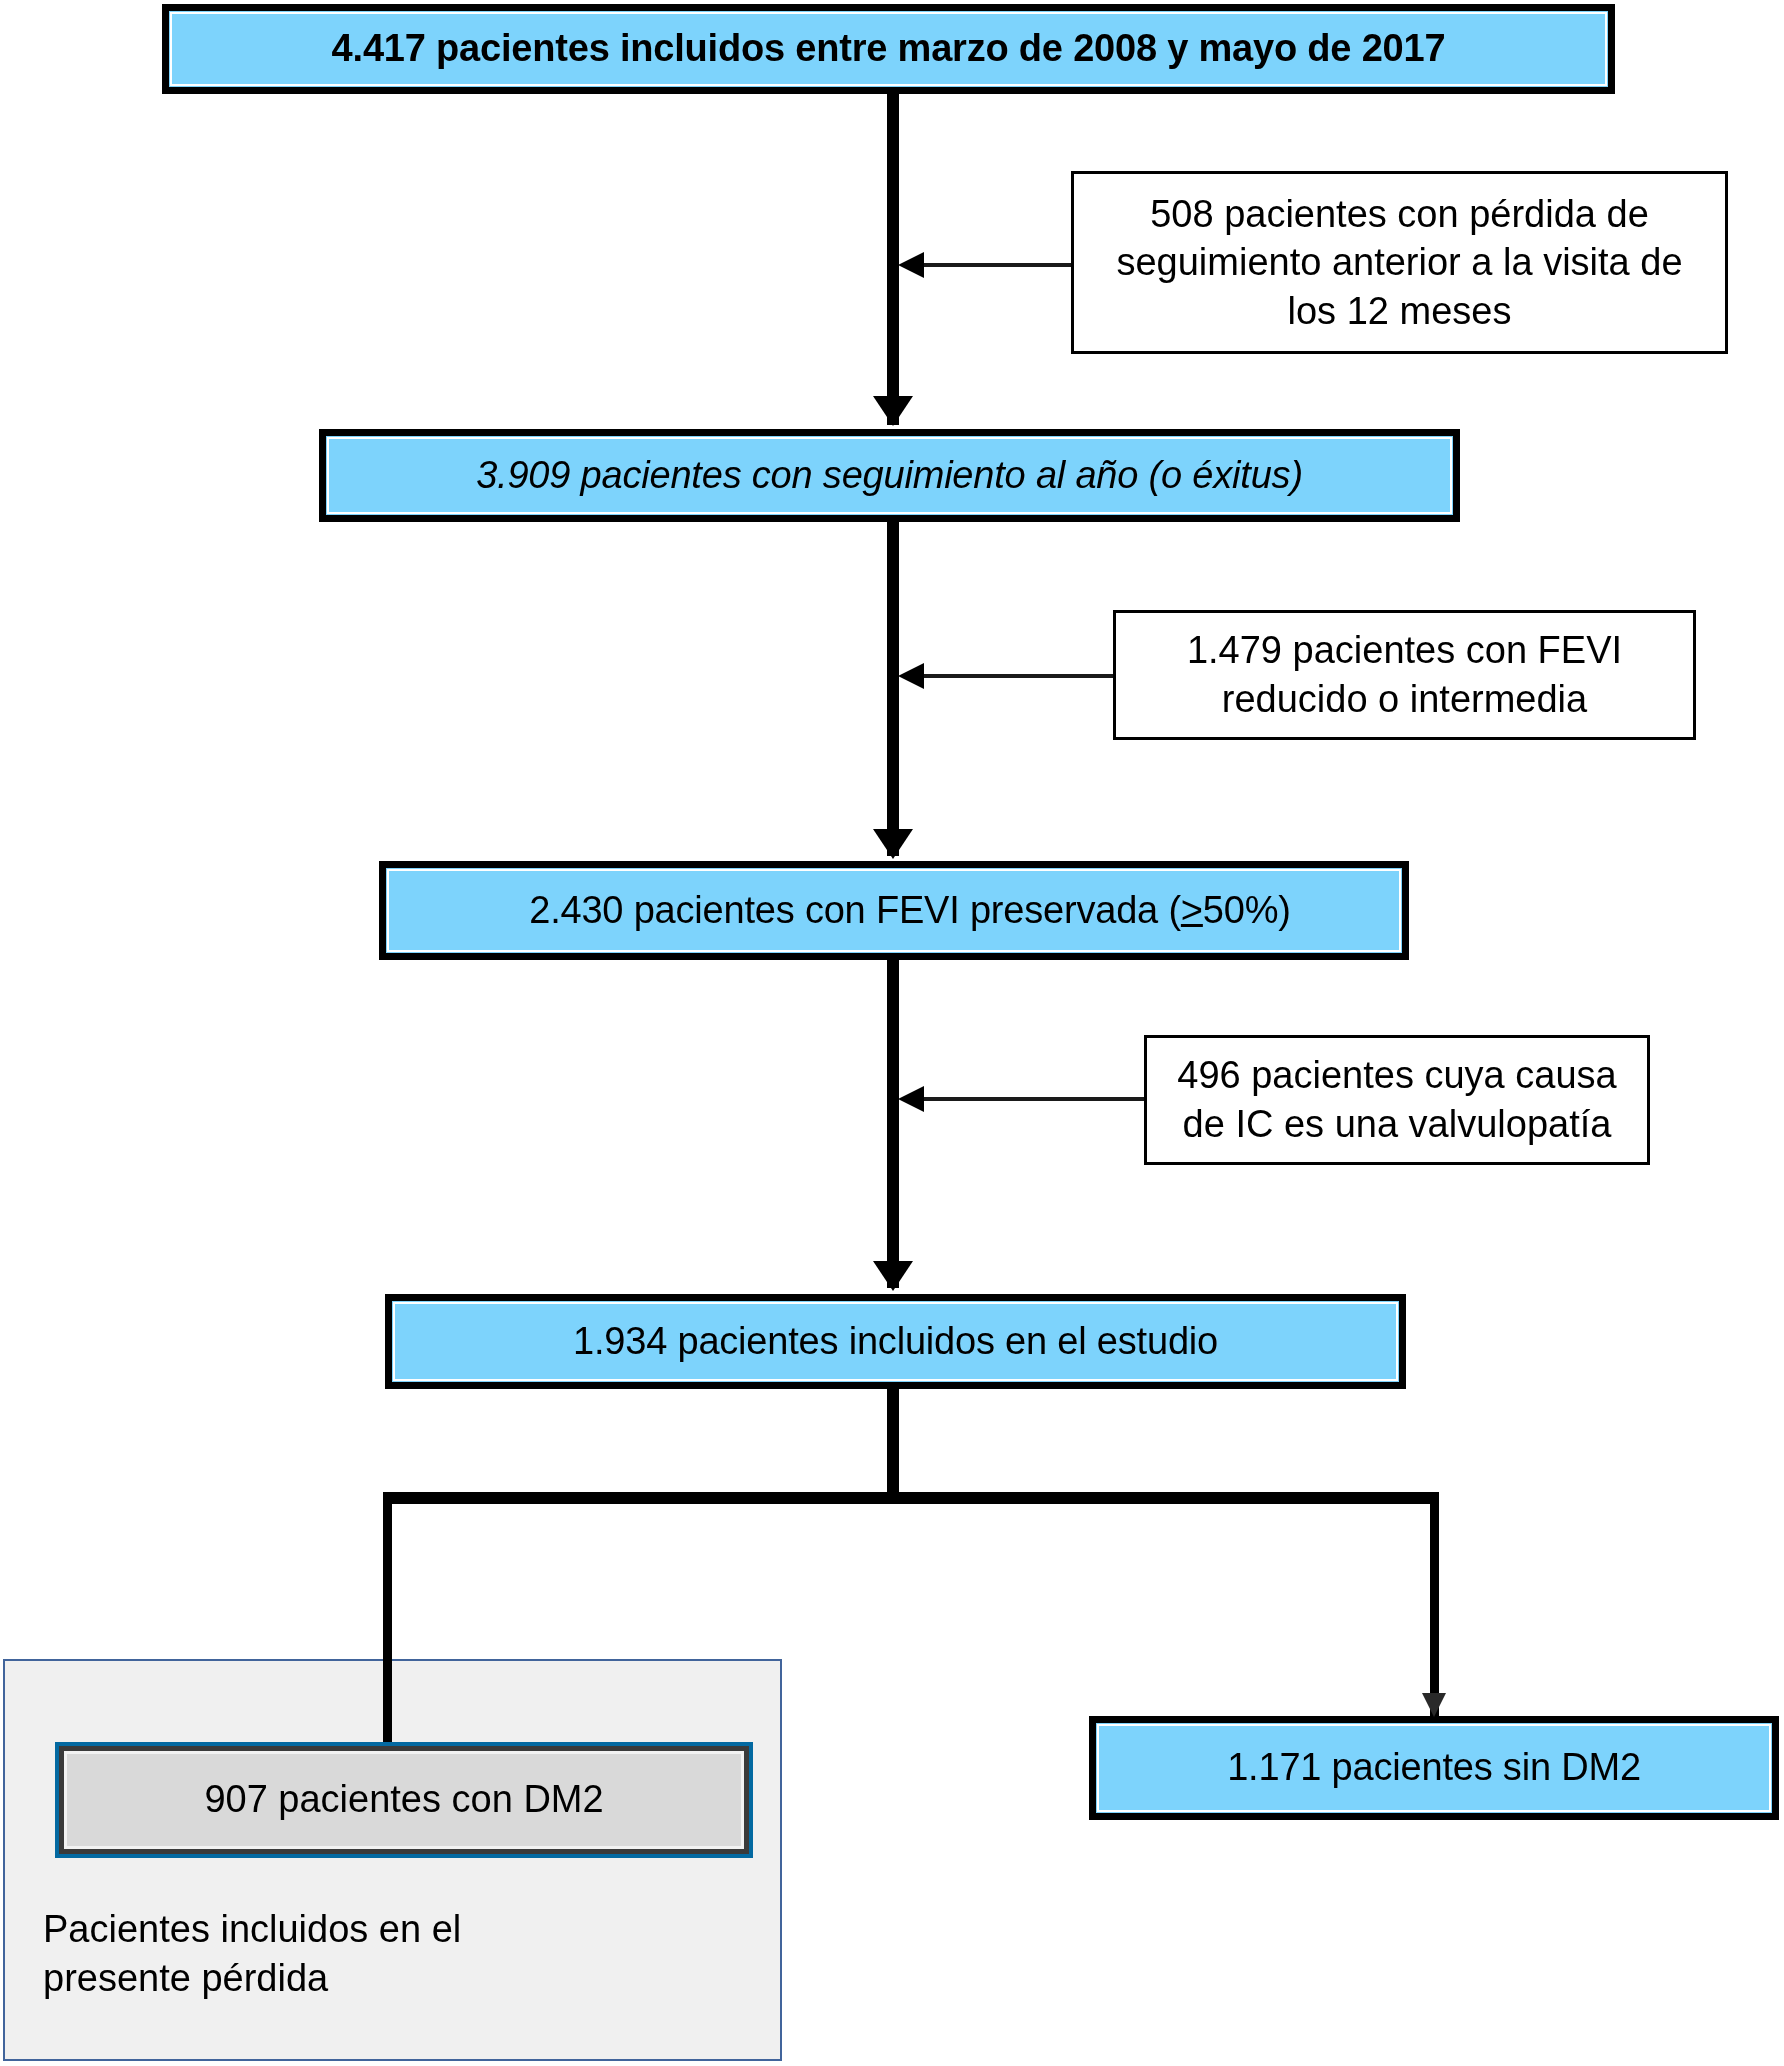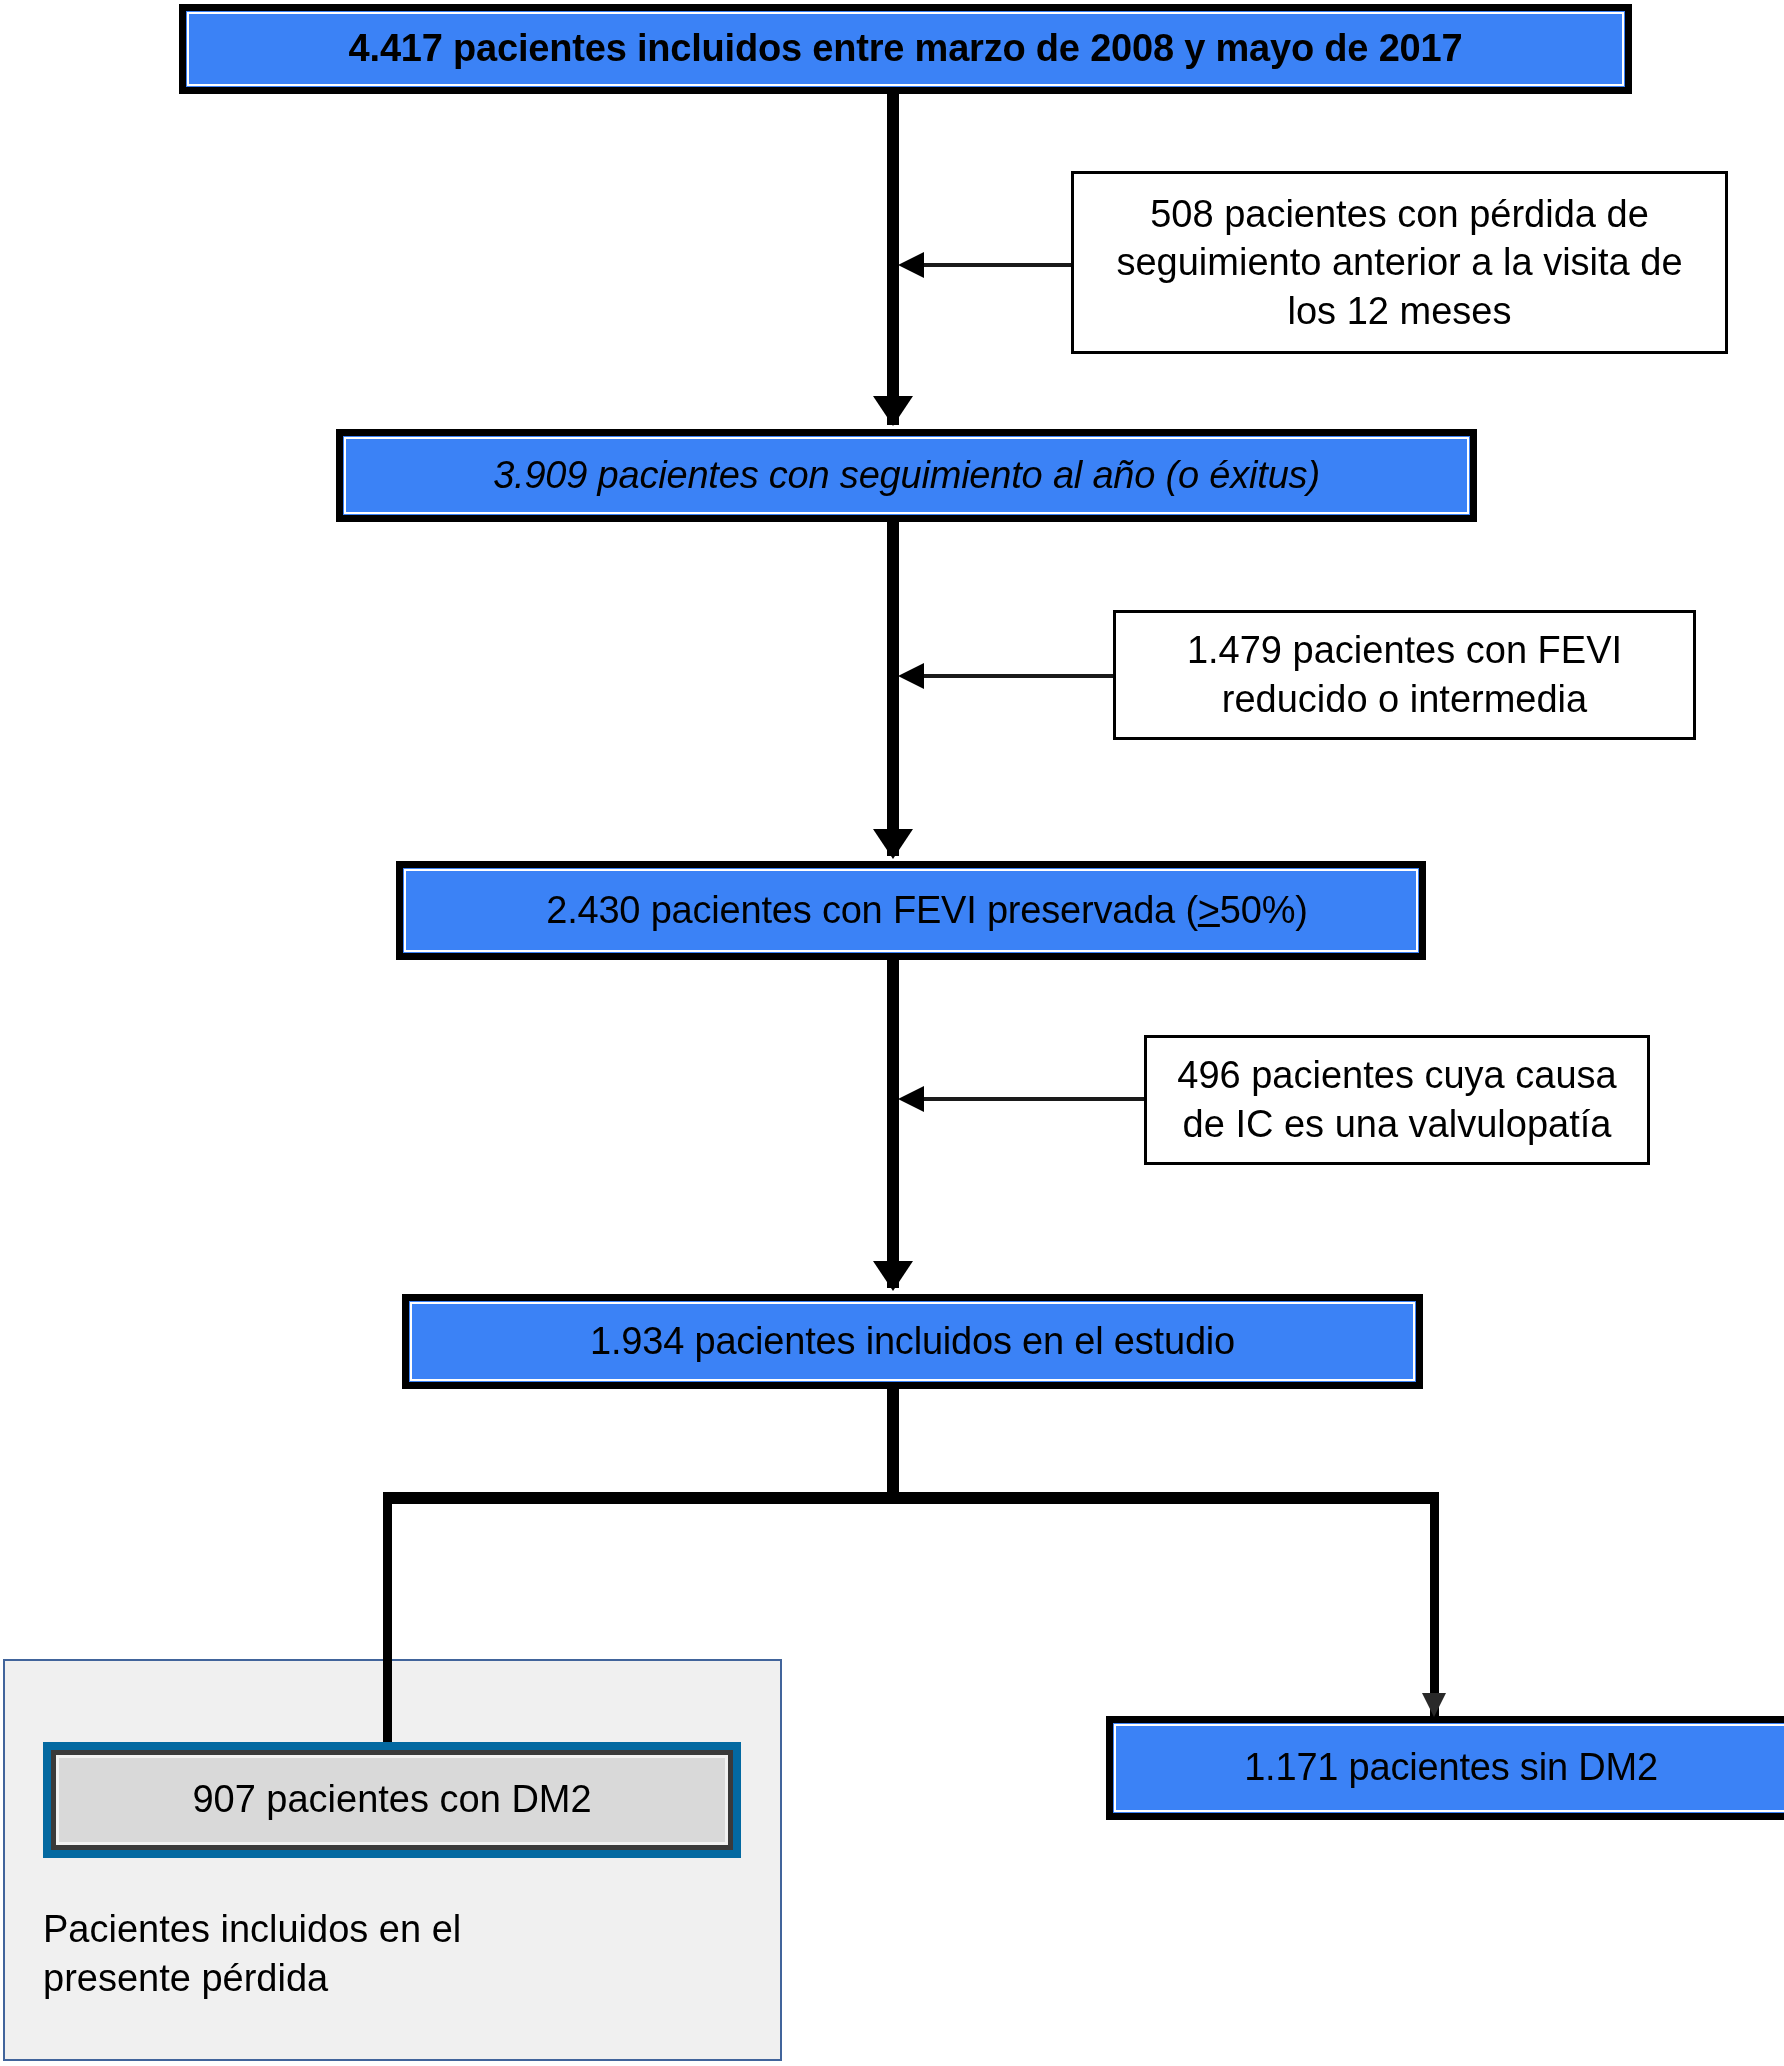--- a/index.html
+++ b/index.html
@@ -15,34 +15,33 @@
     width: 1784px;
     height: 2066px;
     background: #ffffff;
     overflow: hidden;
   }
 
   
   .mainbox {
     position: absolute;
     box-sizing: border-box;
-    background: #3b82f6;
+    background: #7dd3fc;
     border: 7.6px solid #000000;
     outline: 2.3px solid #ffffff;
     outline-offset: -10px;
     display: flex;
     align-items: center;
     justify-content: center;
     text-align: center;
     color: #000000;
     font-size: 38px;
     line-height: 1.15;
     letter-spacing: -0.2px;
     z-index: 5;
-    margin-left: 17px;
   }
   .mainbox.bold { font-weight: bold; }
   .mainbox .txt { padding: 0 12.2px; }
 
   
   .sidebox {
     position: absolute;
     box-sizing: border-box;
     background: #ffffff;
     border: 3px solid #000000;
@@ -121,23 +120,24 @@
     font-size: 38px;
     line-height: 1.3;
     z-index: 4;
   }
 
   
   .doublebox {
     position: absolute;
     box-sizing: border-box;
     background: #3a3a3a;
-    border: 8px solid #0369a1;
+    border: 4px solid #0369a1;
     padding: 5.3px;
     z-index: 7;
+    margin-left: 12px;
   }
   .doublebox .inner {
     box-sizing: border-box;
     width: 100%;
     height: 100%;
     background: #d9d9d9;
     border: 3px solid #f2f2f2;
     display: flex;
     align-items: center;
     justify-content: center;

